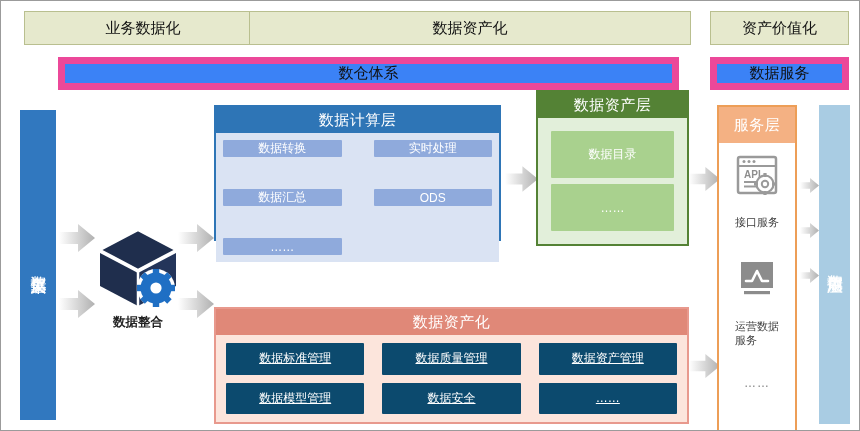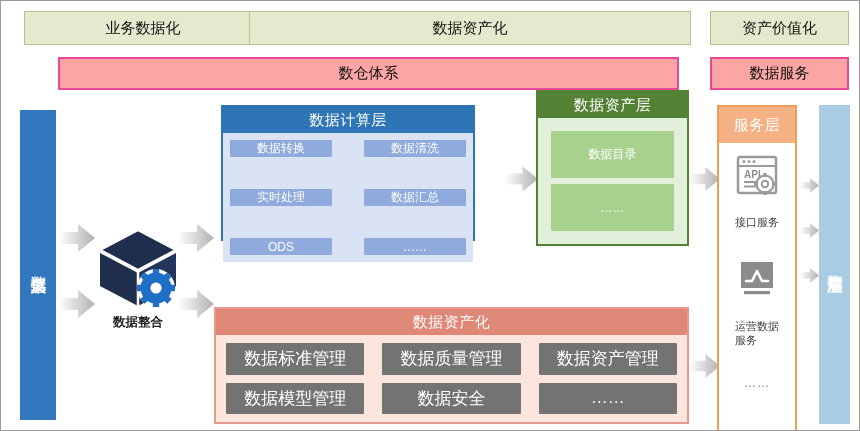--- a/index.html
+++ b/index.html
@@ -21,22 +21,22 @@
   .abs { position: absolute; box-sizing: border-box; }
 
   
   .banner {
     background: #e6e9cd;
     border: 1px solid #b9bf8f;
     display: flex; align-items: center; justify-content: center;
     font-size: 15px; color: #111;
   }
   .whitebox {
-    background: #fca5a5;
-    border: 2px solid #ec4899;
+    background: #3b82f6;
+    border: 7px solid #ec4899;
     display: flex; align-items: center; justify-content: center;
     font-size: 15px; color: #111;
   }
 
   
   .vbar {
     display: flex; align-items: center; justify-content: center;
     color: #ffffff;
     font-size: 16px;
     letter-spacing: 1px;
@@ -88,21 +88,21 @@
 
   
   .panel.gov { border: 2px solid #e8998d; background: #e08878; }
   .panel.gov .phead { background: #e08878; height: 26px; }
   .panel.gov .pbody {
     background: #fce5dc; padding: 8px 10px;
     grid-template-columns: 1fr 1fr 1fr;
     grid-auto-rows: 1fr;
     gap: 8px 18px;
   }
-  .panel.gov .chip { background: #737373; font-size: 17px; }
+  .panel.gov .chip { background: #0c4a6e; font-size: 12px; text-decoration: underline; }
 
   
   .panel.service { border: 2px solid #ed9e57; background: #f4b183; }
   .panel.service .phead { background: #f4b183; height: 36px; font-size: 15px; }
   .panel.service .pbody {
     background: #ffffff;
     display: flex; flex-direction: column; align-items: center;
     padding: 10px 4px 8px 4px; gap: 19px;
   }
   .svc-label {
@@ -188,25 +188,24 @@
   </svg>
   <div class="int-label" style="left:93px; top:313px; width:88px;">数据整合</div>
 
   <svg class="abs arrow" style="left:177px; top:222px; width:36px; height:30px;" viewBox="0 0 36 30">
     <path d="M0 9 L19 9 L19 1 L36 15 L19 29 L19 21 L0 21 Z" fill="url(#ag1)"></path>
   </svg>
   <svg class="abs arrow" style="left:177px; top:288px; width:36px; height:30px;" viewBox="0 0 36 30">
     <path d="M0 9 L19 9 L19 1 L36 15 L19 29 L19 21 L0 21 Z" fill="url(#ag1)"></path>
   </svg>
 
-  <div class="abs panel compute" style="left:220px; top:104px; width:254px; height:136px;">
+  <div class="abs panel compute" style="left:213px; top:104px; width:287px; height:136px;">
     <div class="phead">数据计算层</div>
     <div class="pbody">
       <div class="chip">数据转换</div>
-      <div class="chip">数据清洗</div>
       <div class="chip">实时处理</div>
       <div class="chip">数据汇总</div>
       <div class="chip">ODS</div>
       <div class="chip">……</div>
     </div>
   </div>
 
   <svg class="abs arrow" style="left:504px; top:163px; width:33px; height:30px;" viewBox="0 0 36 30">
     <path d="M0 9 L19 9 L19 1 L36 15 L19 29 L19 21 L0 21 Z" fill="url(#ag1)"></path>
   </svg>

